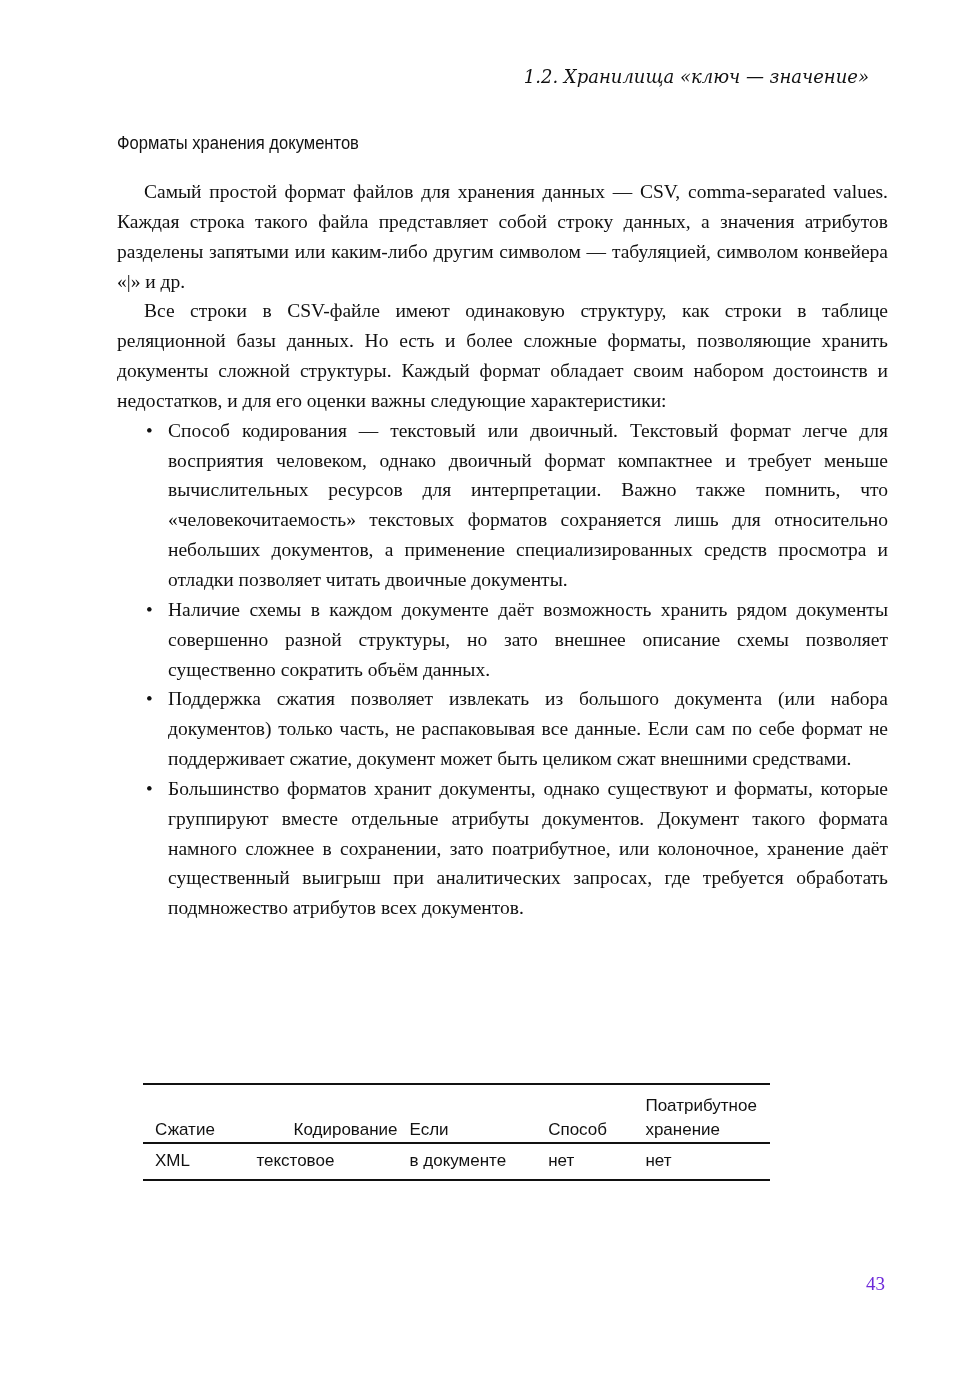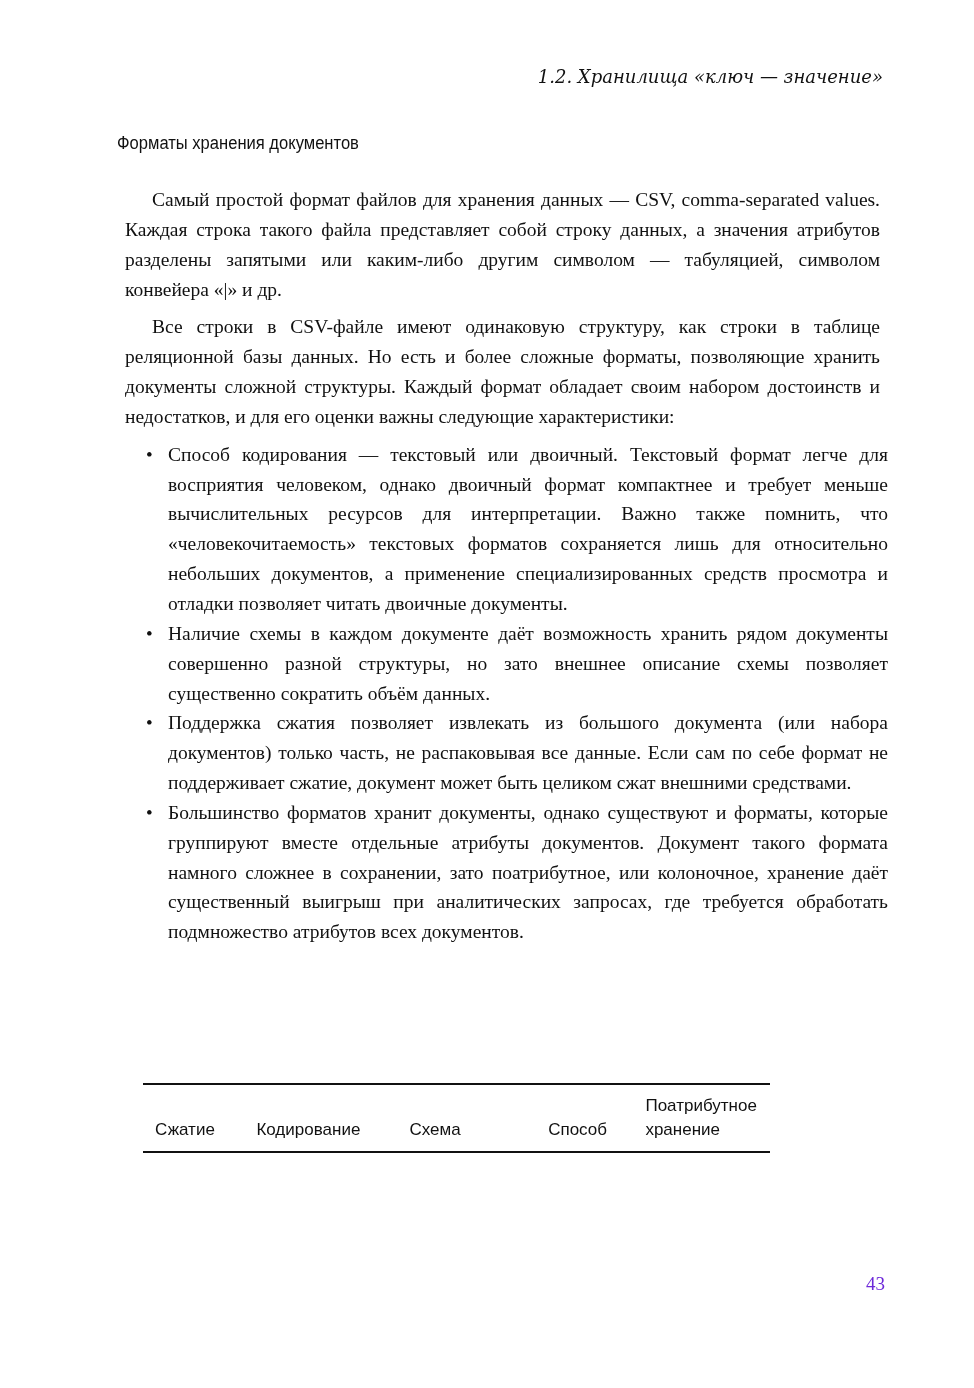--- a/index.html
+++ b/index.html
@@ -1,45 +1,45 @@
 <!DOCTYPE html>
 <html><head>
   <meta charset="utf-8">
   <style>
     html, body { margin: 0; padding: 0; background: #ffffff; }
     body { width: 974px; height: 1388px; position: relative; overflow: hidden; color: #111; }
     .header {
-      position: absolute; top: 66px; right: 91px;
+      position: absolute; top: 66px; right: 105px;
       font-family: "DejaVu Serif", serif; font-style: italic; font-size: 18px; color: #111;
       white-space: nowrap;
     }
     .section-title {
       position: absolute; top: 133px; left: 117px;
       font-family: "Liberation Sans", sans-serif; font-size: 18px; color: #111;
       transform: scaleX(0.92); transform-origin: left;
       white-space: nowrap;
     }
     .body-text {
       position: absolute; top: 177px; left: 117px; width: 771px;
       font-family: "Liberation Serif", serif; font-size: 19.5px; line-height: 29.85px;
       text-align: justify; hyphens: manual;
     }
-    .body-text p { margin: 8px; text-indent: 27px; }
+    .body-text p { margin: 0; text-indent: 27px; }
     .body-text ul { margin: 0; padding: 0; list-style: none; }
     .body-text li { position: relative; padding-left: 51px; }
     .body-text li .bullet {
       position: absolute; left: 29px; top: 0; font-size: 19px;
     }
     .table-wrap { position: absolute; top: 1083px; left: 143px; width: 627px; }
     table { border-collapse: collapse; width: 627px; font-family: "Liberation Sans", sans-serif; font-size: 17px; color: #111; }
     thead tr { border-top: 2px solid #111; border-bottom: 2.5px solid #111; }
-    th { text-align: left; font-weight: normal; vertical-align: bottom; padding: 9px 0 9px 12px; line-height: 24px; }
+    th { text-align: left; font-weight: normal; vertical-align: bottom; padding: 9px 0 0 12px; line-height: 24px; }
     td { text-align: left; padding: 5px 0 6px 12px; line-height: 24px; }
     tbody tr.row-sep { border-bottom: 2px solid #111; }
-    .col1 { width: 86px; } .col2 { width: 136px; } .col3 { width: 122px; } .col4 { width: 82px; }
+    .col1 { width: 86px; } .col2 { width: 136px; text-align: right; } .col3 { width: 122px; } .col4 { width: 82px; }
     .page-number {
       position: absolute; top: 1273px; right: 89px;
       font-family: "Liberation Serif", serif; font-size: 19px; color: #6d28d9;
     }
   </style>
 </head>
 <body>
 
 <div class="header">1.2. Хранилища «ключ — значение»</div>
 
@@ -67,23 +67,30 @@
     </li>
   </ul>
 </div>
 
 <div class="table-wrap">
   <table>
     <thead>
       <tr>
         <th class="col1">Сжатие</th>
         <th class="col2">Кодирование</th>
-        <th class="col3">Схема</th>
+        <th class="col3">Если</th>
         <th class="col4">Способ</th>
         <th style="width:120px;">Поатрибутное хранение</th>
       </tr>
     </thead>
     <tbody>
+      <tr class="row-sep">
+        <td>XML</td>
+        <td>текстовое</td>
+        <td>в документе</td>
+        <td>нет</td>
+        <td>нет</td>
+      </tr>
     </tbody>
   </table>
 </div>
 
 <div class="page-number">43</div>
 
 </body></html>

